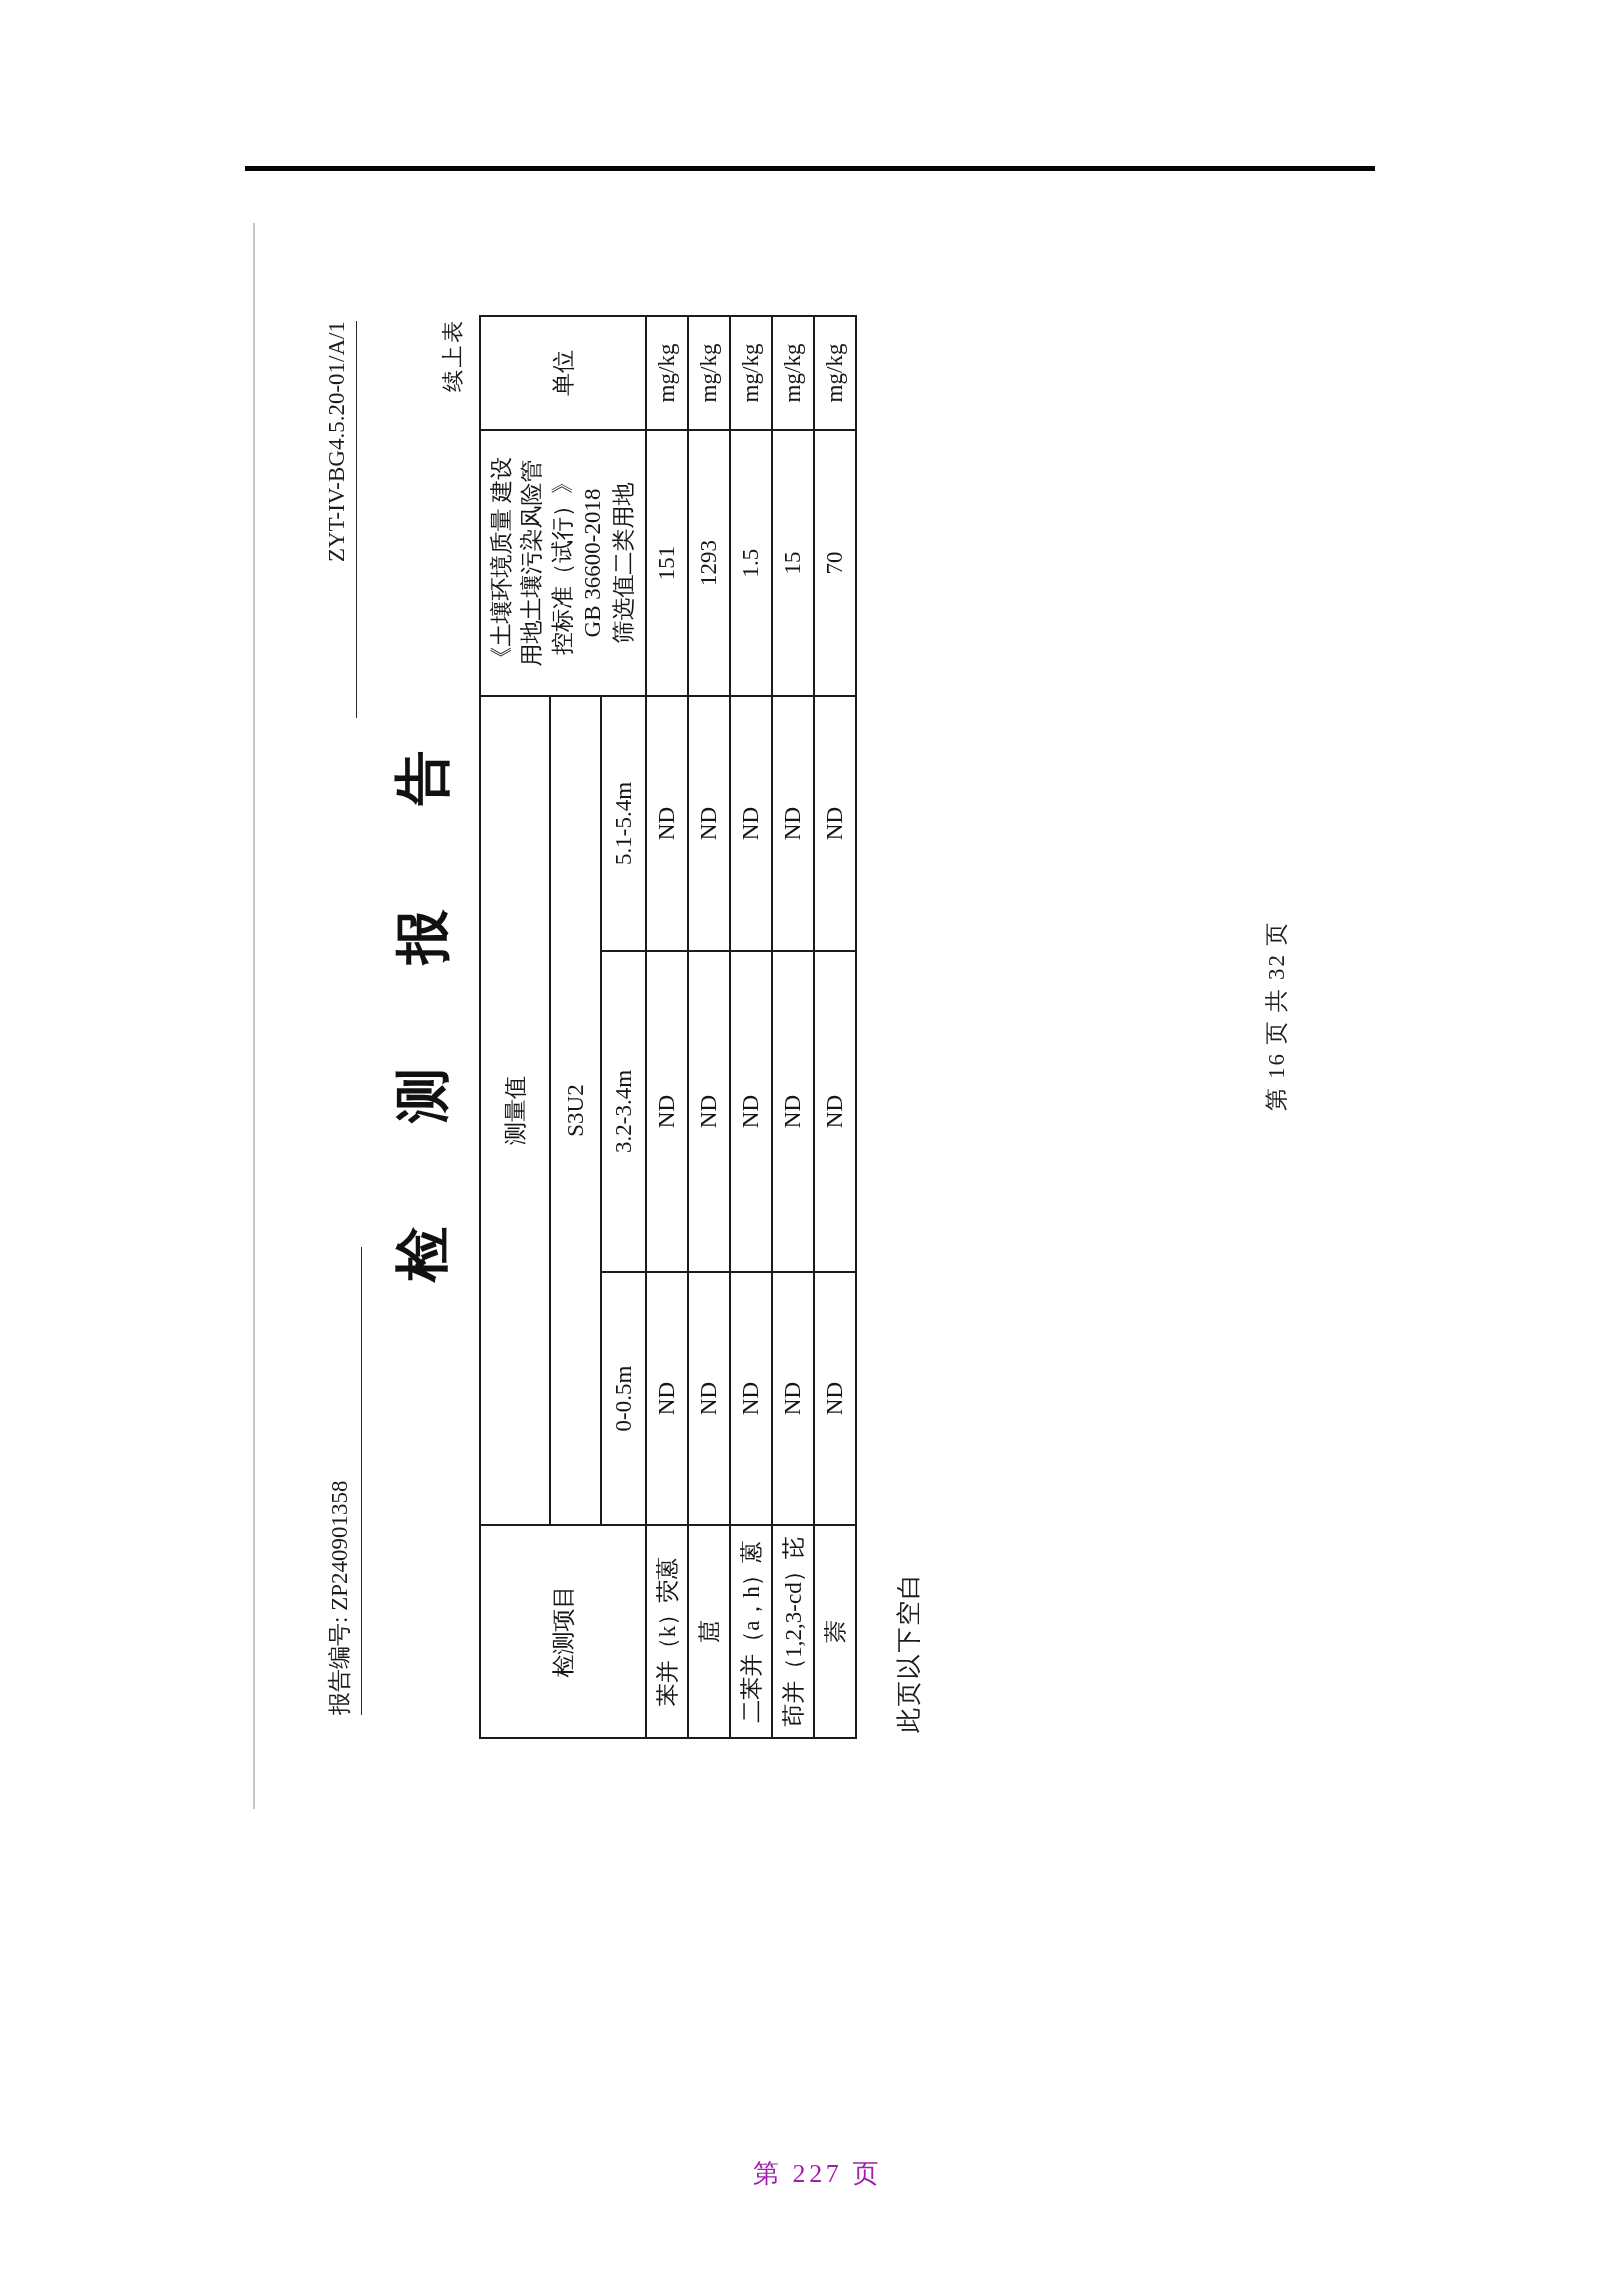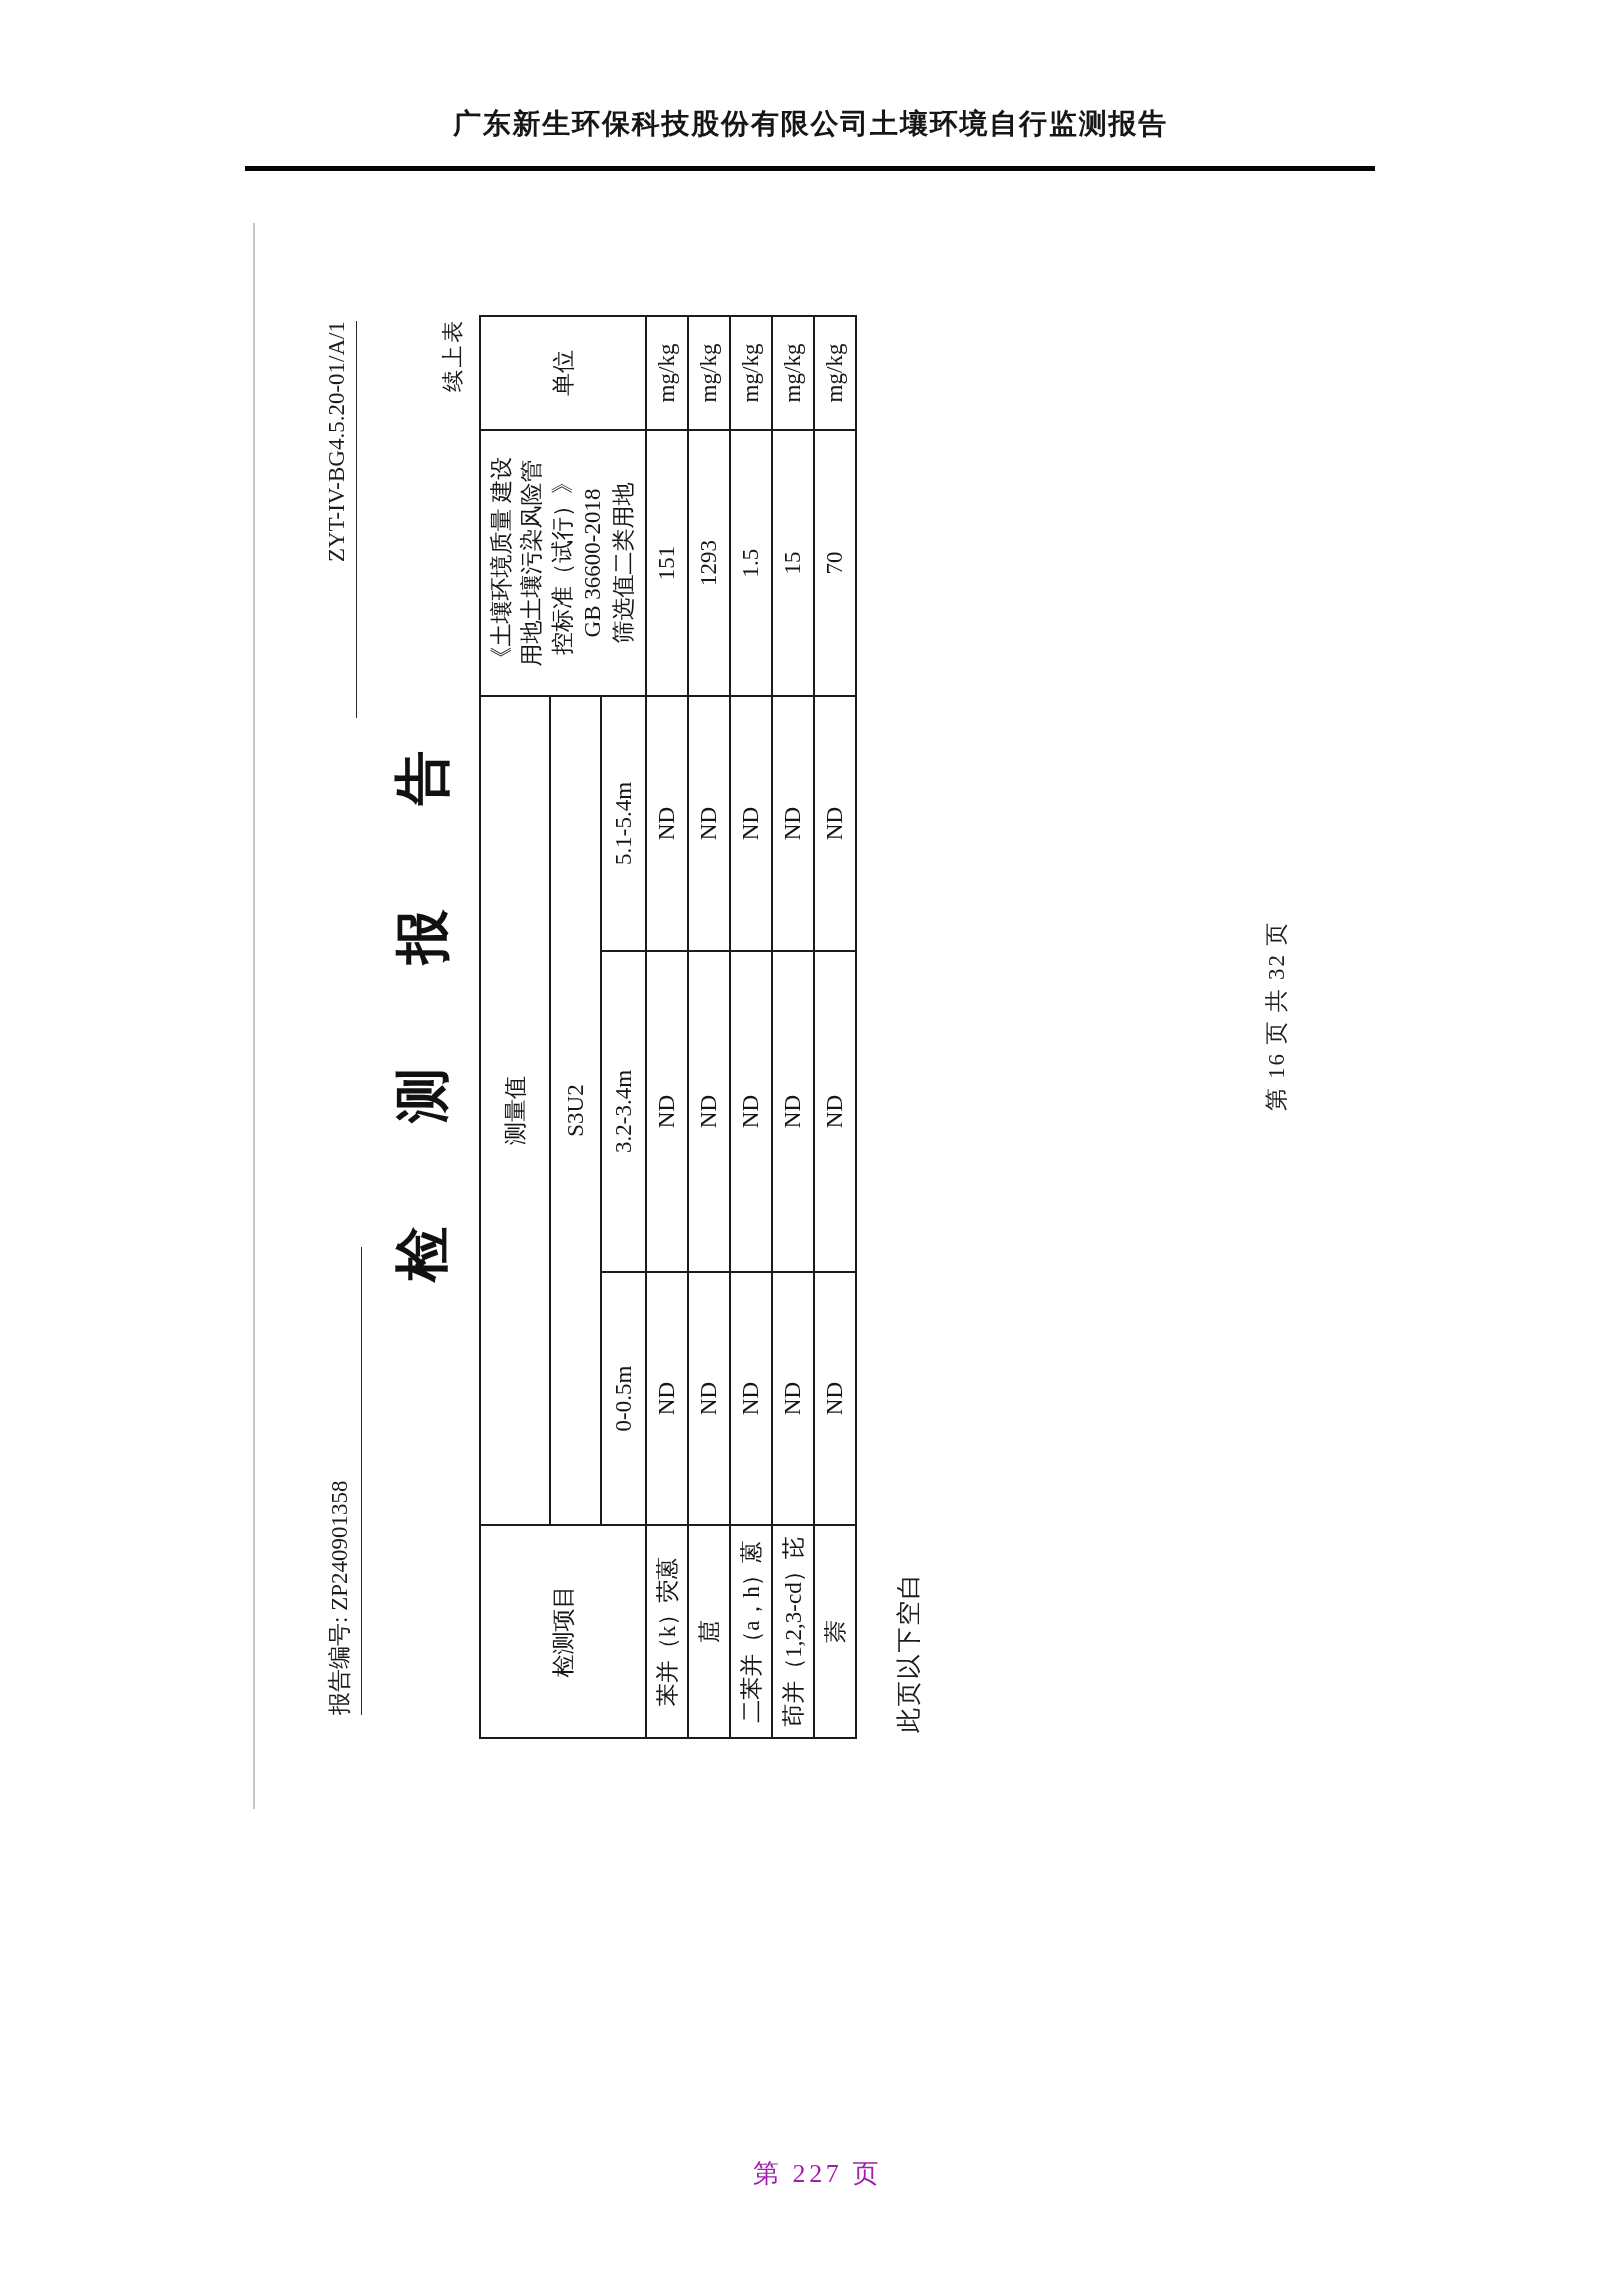--- a/index.html
+++ b/index.html
@@ -79,21 +79,20 @@
   .page-info{
     position:absolute;top:1007px;left:0;width:100%;
     text-align:center;font-size:23px;letter-spacing:1.8px;color:#1e1e1e;
   }
 </style>
 </head>
 <body>
 
 <div class="sheet">
 
-  <div class="doc-header">广东新生环保科技股份有限公司土壤环境自行监测报告</div>
   <div class="doc-header-rule"></div>
 
   <div class="scan-edge"></div>
 
   <div class="rotated">
 
     <div class="topline">
       <div class="report-no-group">
         <span>报告编号:</span>
         <span>ZP240901358</span>

